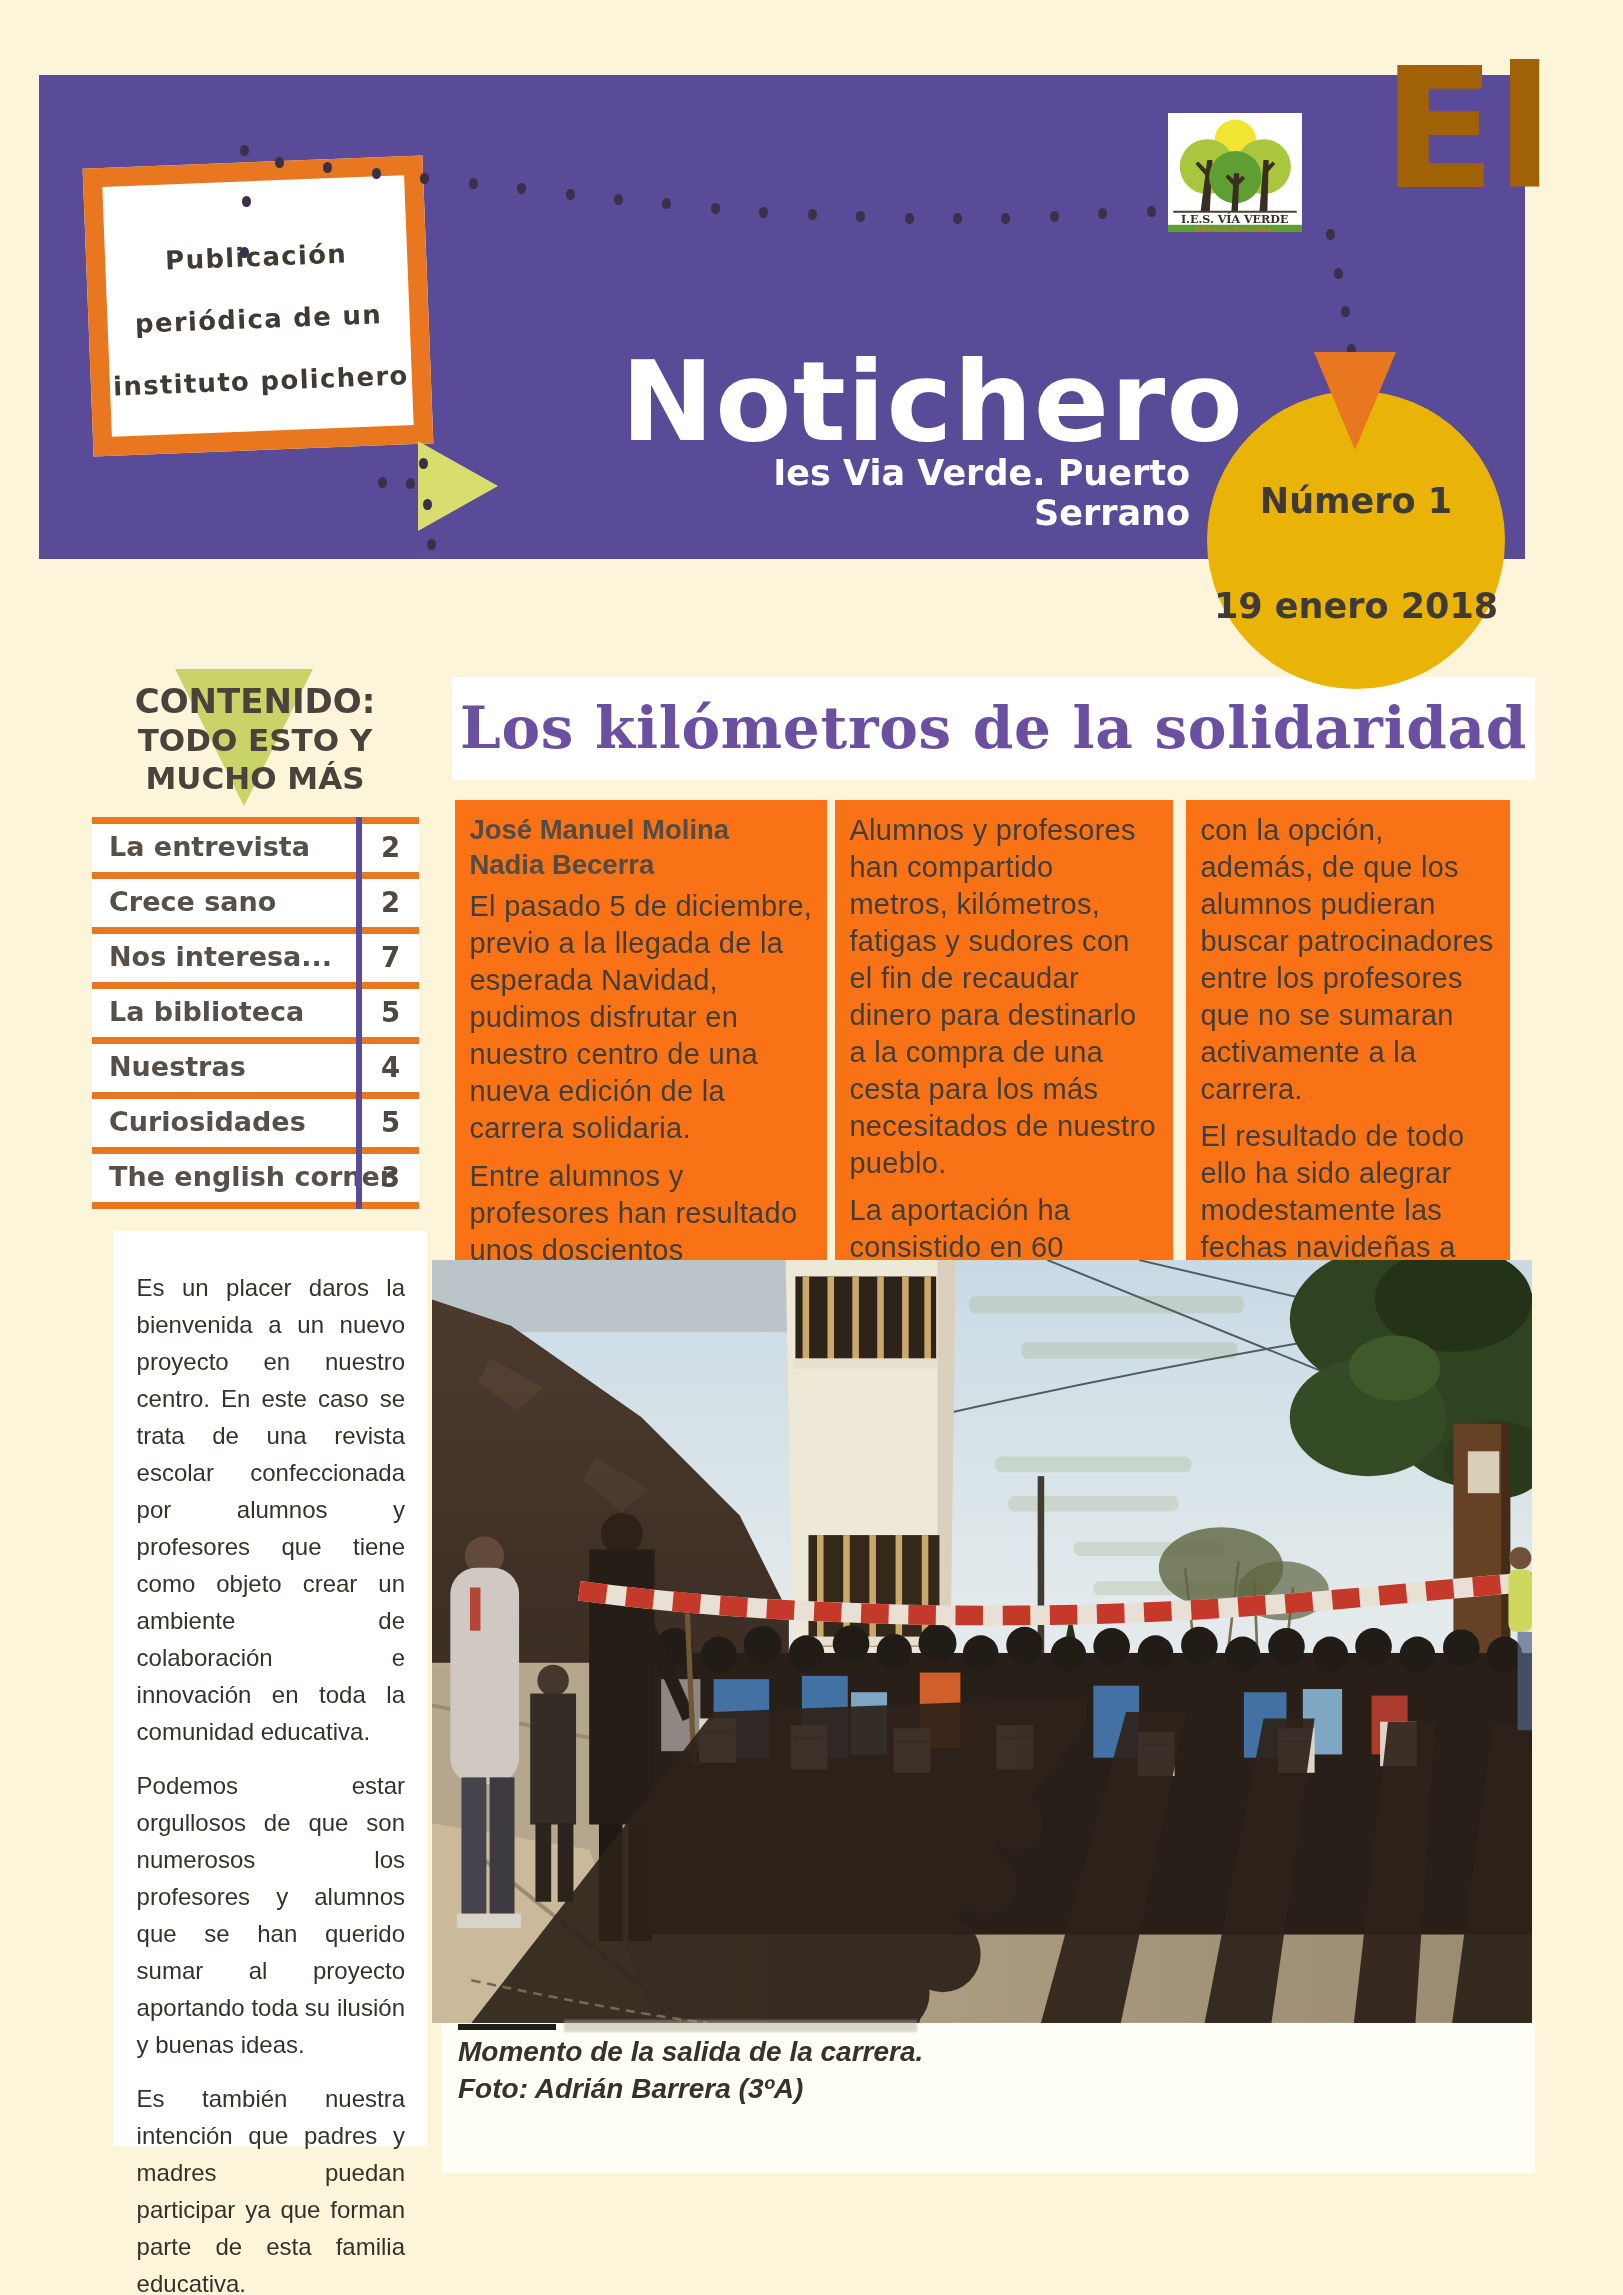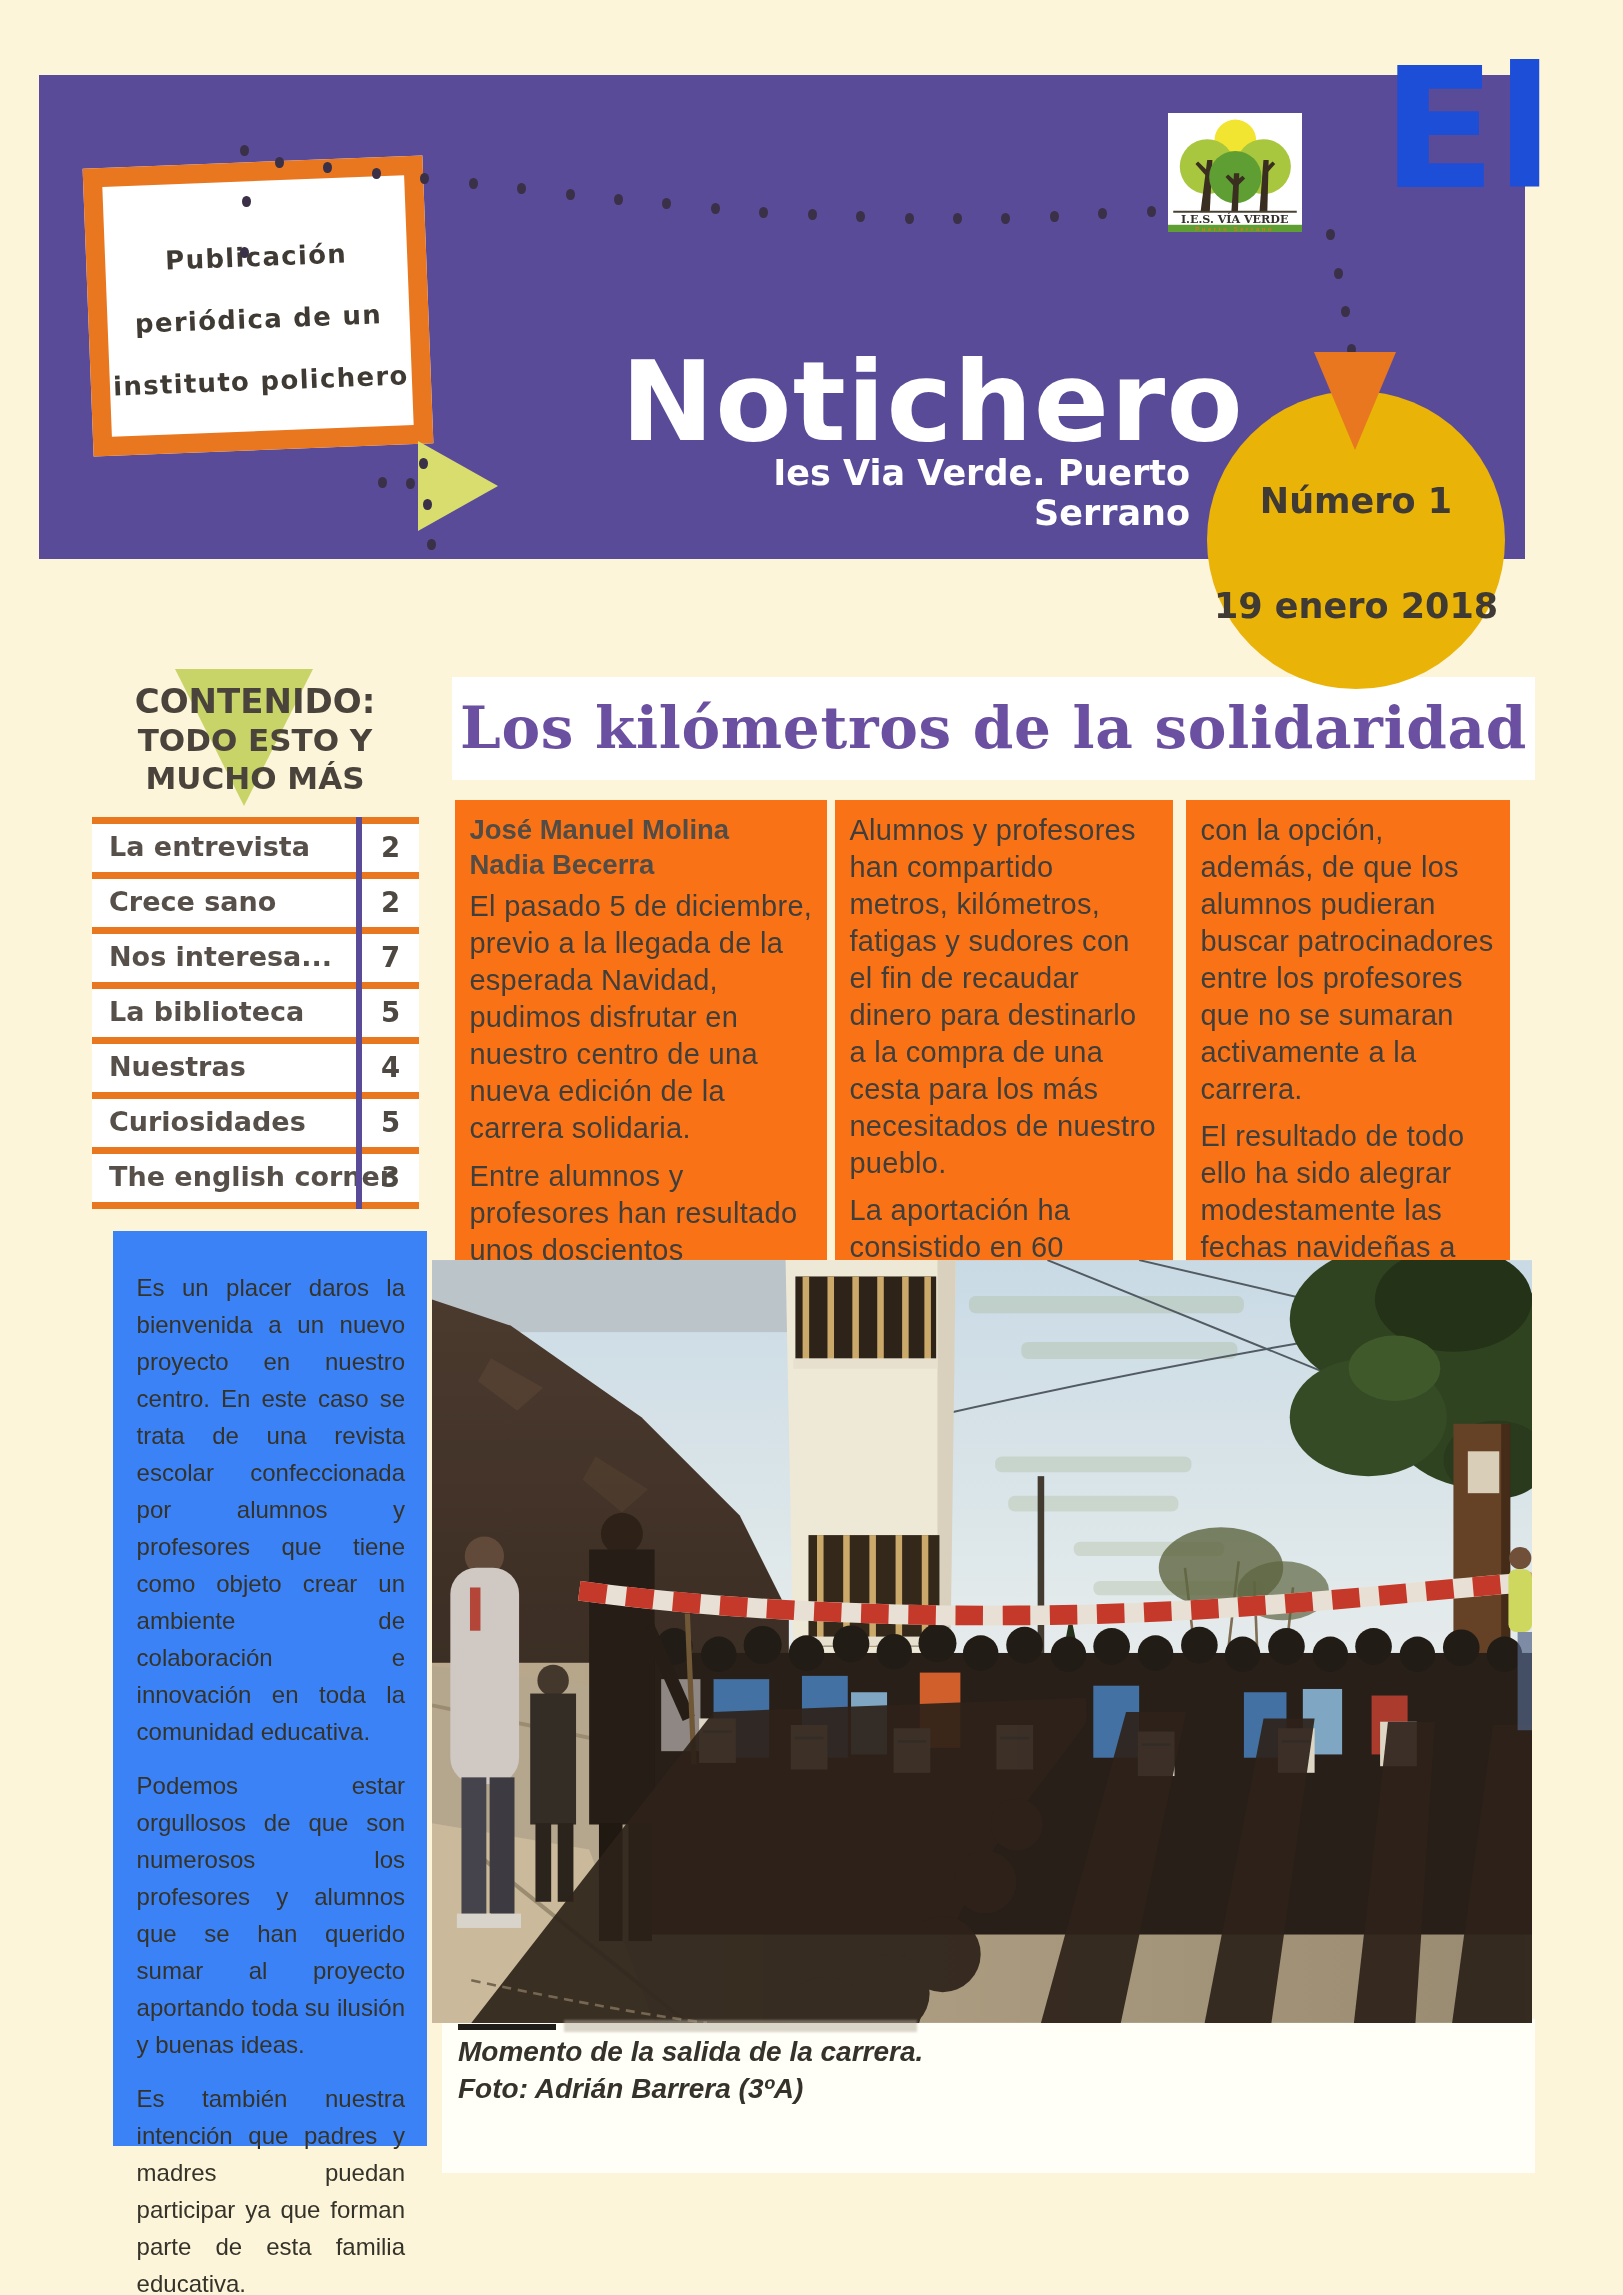--- a/index.html
+++ b/index.html
@@ -11,21 +11,21 @@
   .dot{position:absolute;width:8.5px;height:11px;border-radius:50%;background:#3a3148;z-index:3;}
   .tagline-box{left:88px;top:162px;width:340px;height:288px;background:#ffffff;
        border:19.6px solid #e8771f;transform:rotate(-2.2deg);z-index:2;box-sizing:border-box;}
   .tagline-inner{position:absolute;left:0;top:45px;width:100%;text-align:center;
        font-family:"DejaVu Sans",sans-serif;font-weight:bold;font-size:26px;line-height:62px;
        color:#3f3a33;letter-spacing:1.3px;}
   .news-title{left:612px;top:337px;width:641px;text-align:center;color:#ffffff;z-index:2;
        font-family:"DejaVu Sans",sans-serif;font-weight:800;font-size:111px;letter-spacing:1.3px;}
   .news-subtitle{left:655px;top:453px;width:535px;text-align:right;color:#ffffff;z-index:2;
        font-family:"DejaVu Sans",sans-serif;font-weight:bold;font-size:35px;}
-  .corner-el{left:1382px;top:46px;color:#1d4ed8;z-index:2;font-family:"DejaVu Sans",sans-serif;
+  .corner-el{left:1382px;top:46px;color:#a16207;z-index:2;font-family:"DejaVu Sans",sans-serif;
        font-weight:800;font-size:167px;line-height:167px;}
   .logo-box{left:1168px;top:113px;width:134px;height:119px;background:#ffffff;z-index:2;}
   .tri-orange{left:1314px;top:352px;width:0;height:0;border-left:41px solid transparent;
        border-right:41px solid transparent;border-top:98px solid #e8771f;z-index:6;}
   .issue-circle{left:1207px;top:391px;width:298px;height:298px;border-radius:50%;
        background:#eab308;z-index:5;text-align:center;}
   .issue-label{position:absolute;left:0;top:90px;width:100%;font-family:"DejaVu Sans",sans-serif;
        font-weight:bold;font-size:35px;color:#3f3a33;}
   .issue-date{position:absolute;left:0;top:195px;width:100%;font-family:"DejaVu Sans",sans-serif;
        font-weight:bold;font-size:35px;color:#3f3a33;}
@@ -51,21 +51,21 @@
   .article-title{width:100%;text-align:center;line-height:103px;font-family:"DejaVu Serif","Liberation Serif",serif;
        font-weight:bold;font-size:58px;color:#6b4fa0;letter-spacing:0.7px;}
   .col{background:#f97316;z-index:2;box-sizing:border-box;padding:11.8px 14.4px;}
   .col1{left:455px;top:800px;width:372px;height:466px;}
   .col2{left:835px;top:800px;width:338px;height:466px;}
   .col3{left:1186px;top:800px;width:324px;height:466px;}
   .authors{font-family:"Liberation Sans",sans-serif;font-weight:bold;font-size:27.5px;
        line-height:35px;color:#514c45;margin-bottom:6.5px;}
   .body-p{font-size:29px;line-height:37px;color:#403e3a;letter-spacing:0.3px;margin:0 0 10.5px 0;}
   
-  .sidebar{left:113px;top:1231px;width:314px;height:915px;background:#3b82f6;z-index:2;
+  .sidebar{left:113px;top:1231px;width:314px;height:915px;background:#ffffff;z-index:2;
        box-sizing:border-box;padding:38px 22px 19.6px 23.6px;}
   .sidebar p{font-size:24px;line-height:37px;color:#353329;text-align:justify;margin:0 0 17px 0;}
   
   .photo{left:432px;top:1260px;width:1100px;height:763px;z-index:3;}
   .caption-band{left:442px;top:2019px;width:1093px;height:154px;background:#fffef7;z-index:2;}
   .remnant-line{left:458px;top:2024px;width:98px;height:5.9px;background:#1f1d1a;z-index:4;}
   .remnant-smudge{left:564px;top:2020px;width:353px;height:11.8px;background:#b5ad9d;opacity:.5;
        filter:blur(1.3px);z-index:4;}
   .caption{left:458px;top:2033px;width:785px;z-index:4;font-family:Liberation Sans, sans-serif;
        font-style:italic;font-weight:bold;font-size:28px;line-height:37px;color:#35322c;}

